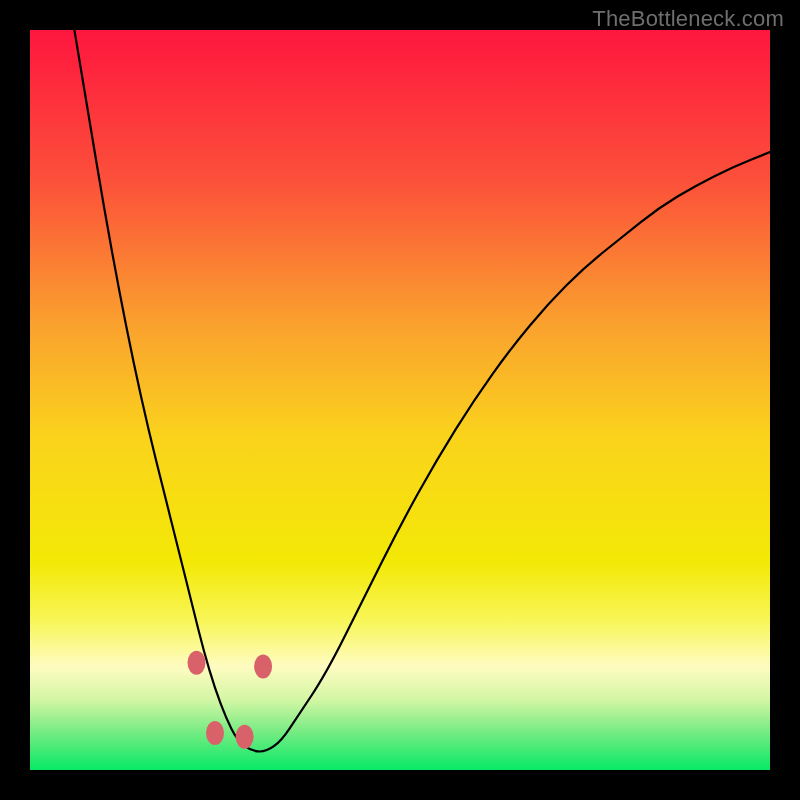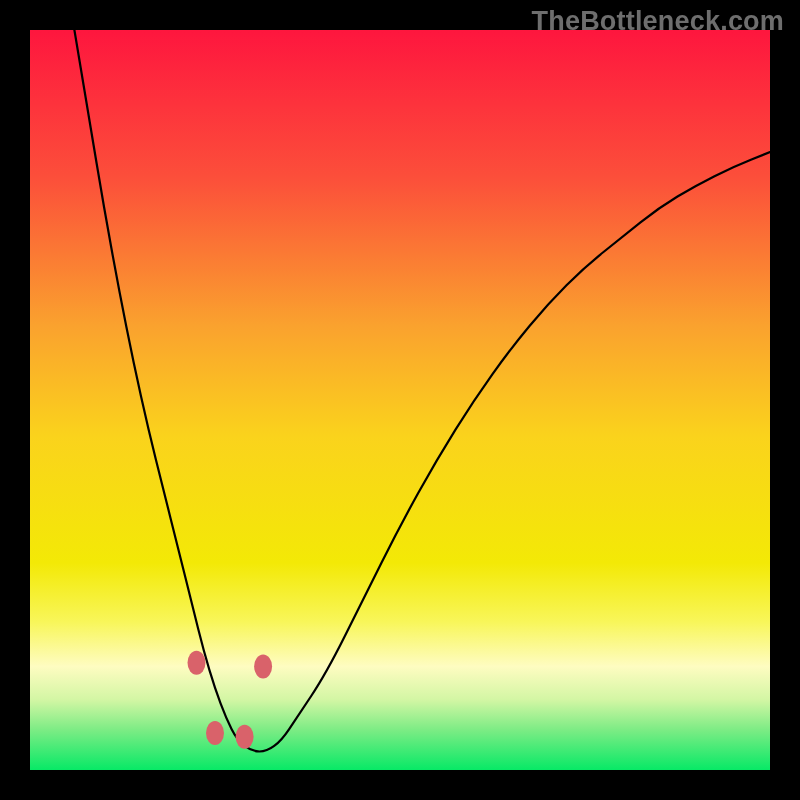--- a/index.html
+++ b/index.html
@@ -17,22 +17,22 @@
     top: 0;
     width: 800px;
     height: 800px;
     background: #000000;
   }
   .watermark {
     position: absolute;
     top: 6px;
     right: 16px;
     color: #6e6e6e;
-    font-size: 27px;
-    font-weight: 700;
+    font-size: 22px;
+    font-weight: 400;
     letter-spacing: 0.2px;
     user-select: none;
   }
   svg.plot {
     position: absolute;
     left: 30px;
     top: 30px;
     width: 740px;
     height: 740px;
     display: block;

